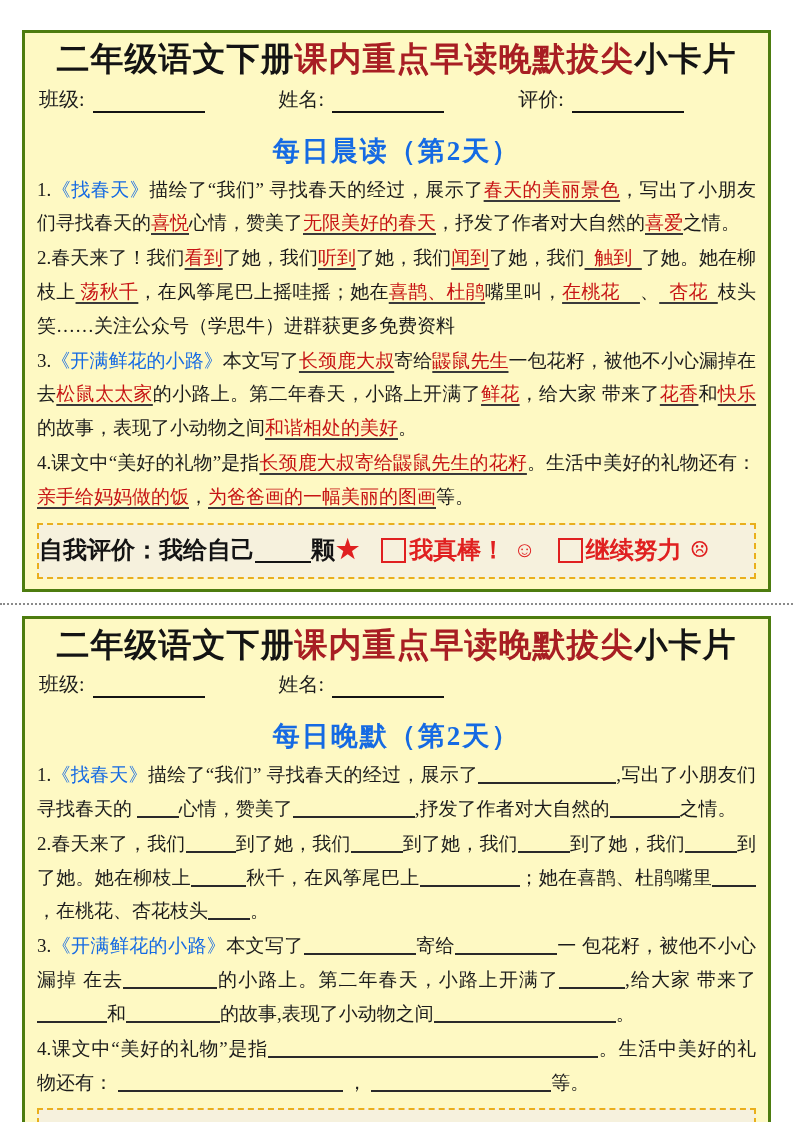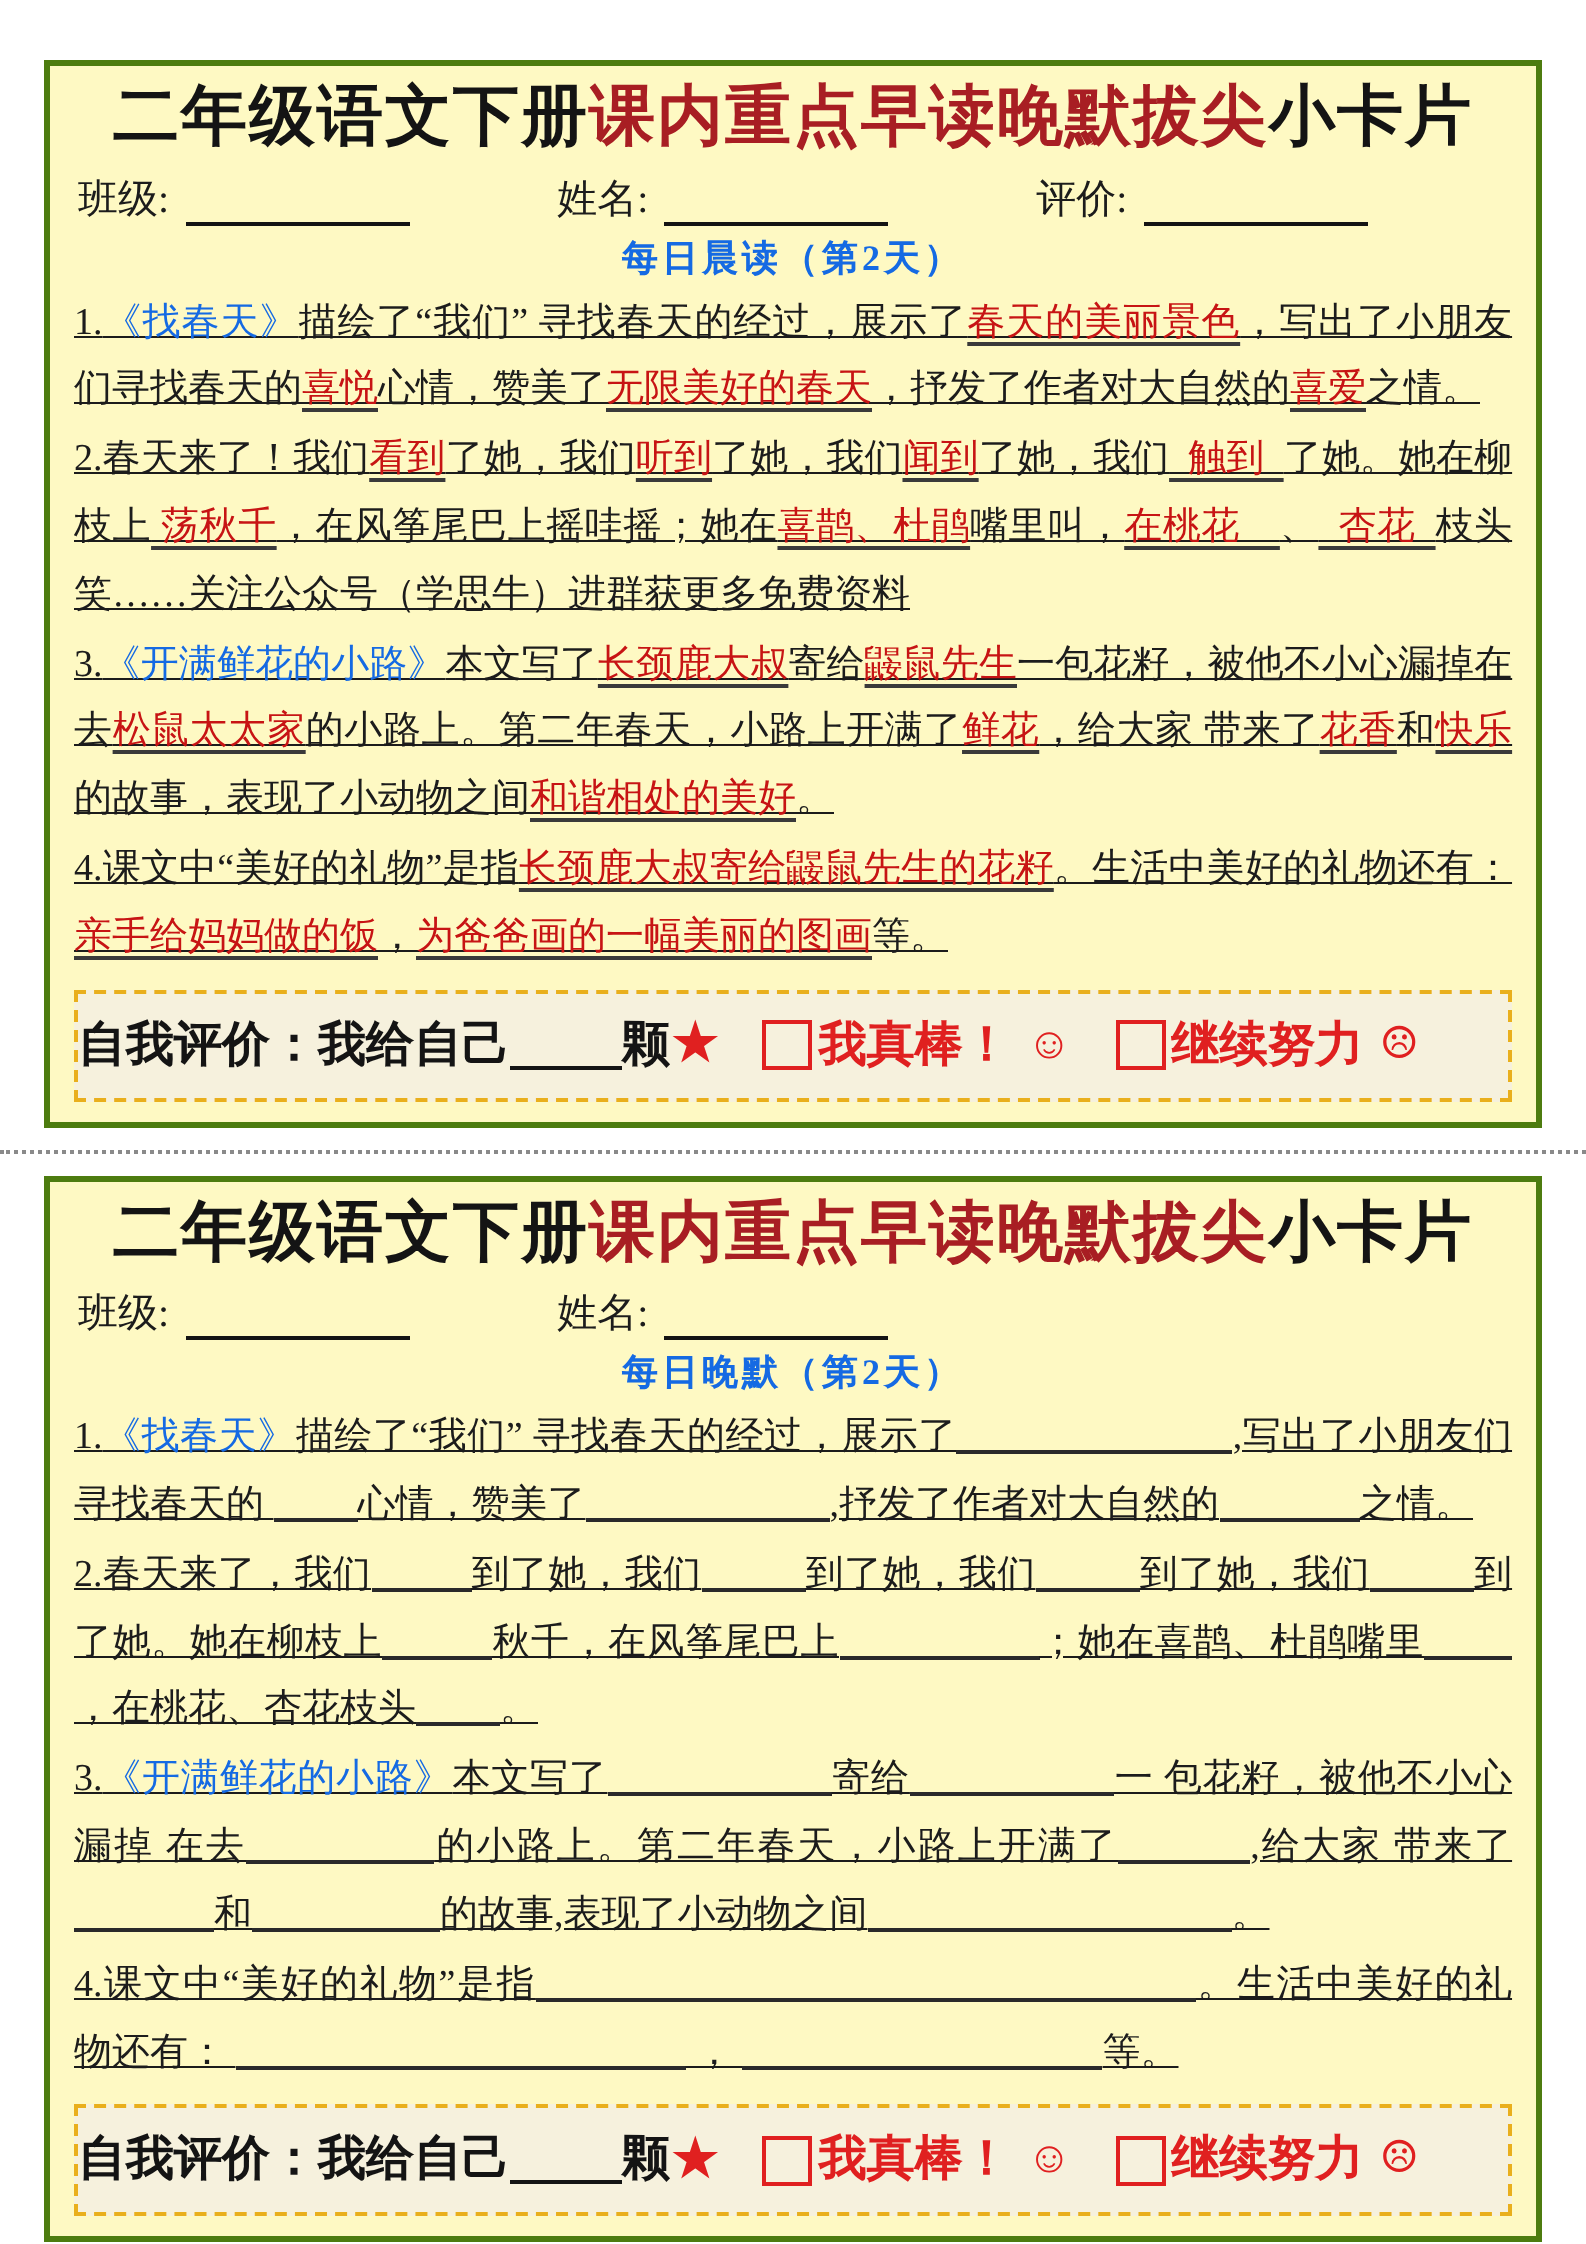--- a/index.html
+++ b/index.html
@@ -42,31 +42,30 @@
   .field:last-child{margin-right:0;}
   .fblank{
     display:inline-block;
     width:112px;height:1.05em;
     border-bottom:2px solid #141414;
     margin-left:8px;
   }
   .section-title{
     text-align:center;
     color:#156ae3;
-    font-size:18px;
+    font-size:27px;
     font-weight:bold;
-    margin:4px 0 4px 0;
+    margin:20px 0 4px 0;
     letter-spacing:2px;
   }
   .para{
     font-size:19px;
     line-height:1.78;
     text-align:justify;
     margin:1px 0;
-    text-decoration:underline;
   }
   .para span{white-space:pre-wrap;}
   .seg-n{color:#1c1c1c;}
   .seg-b{color:#156ae3;}
   .seg-ru{
     color:#c71414;
     text-decoration:underline;
     text-decoration-color:#3a3a3a;
     text-underline-offset:4px;
     text-decoration-thickness:1.5px;

